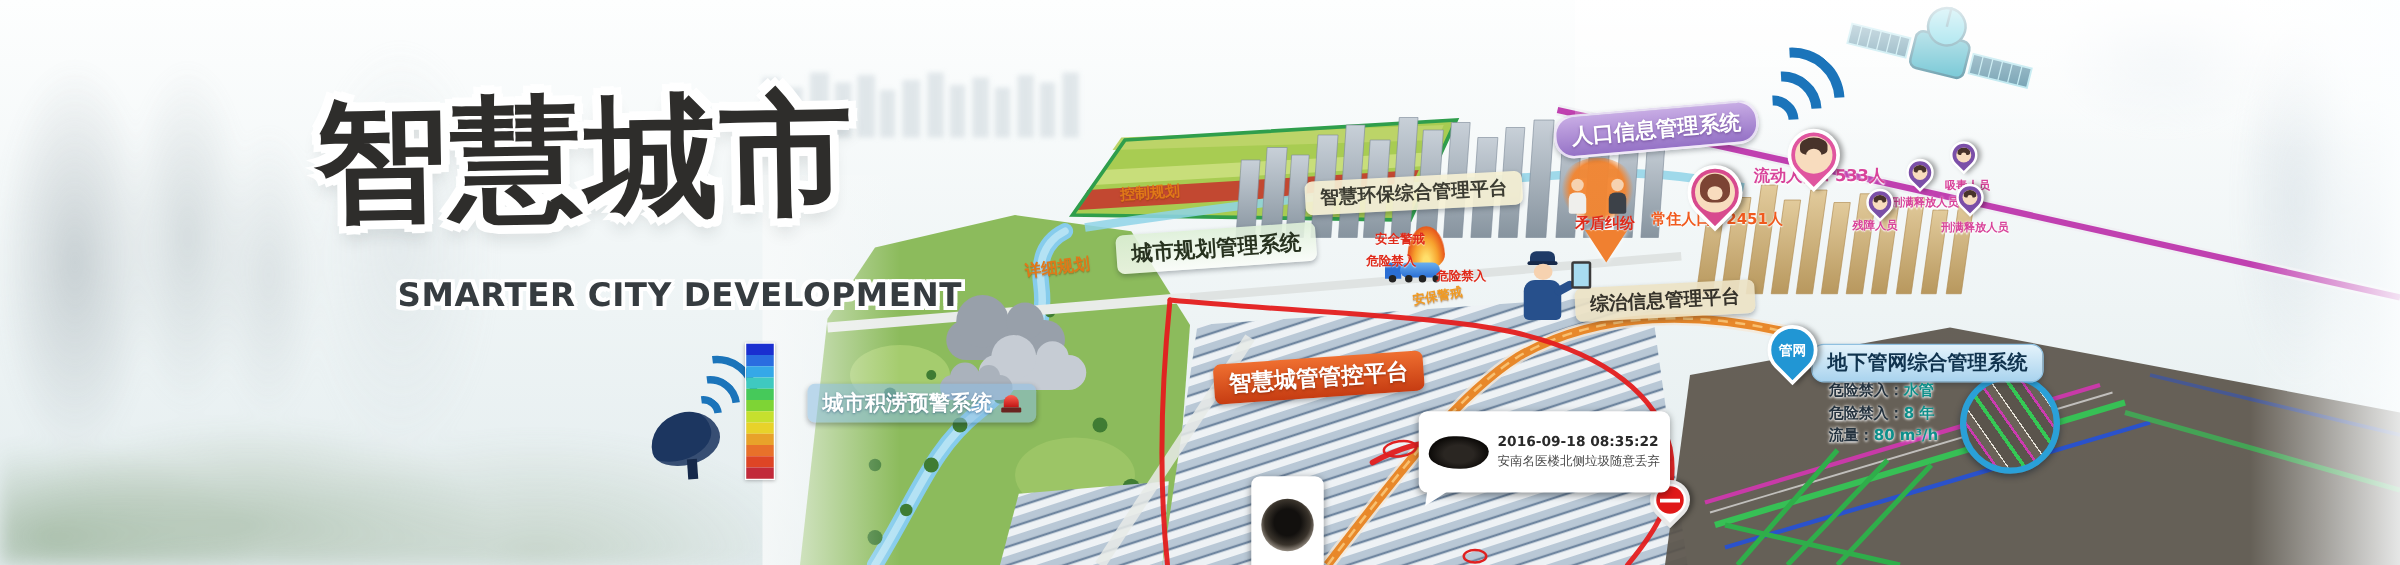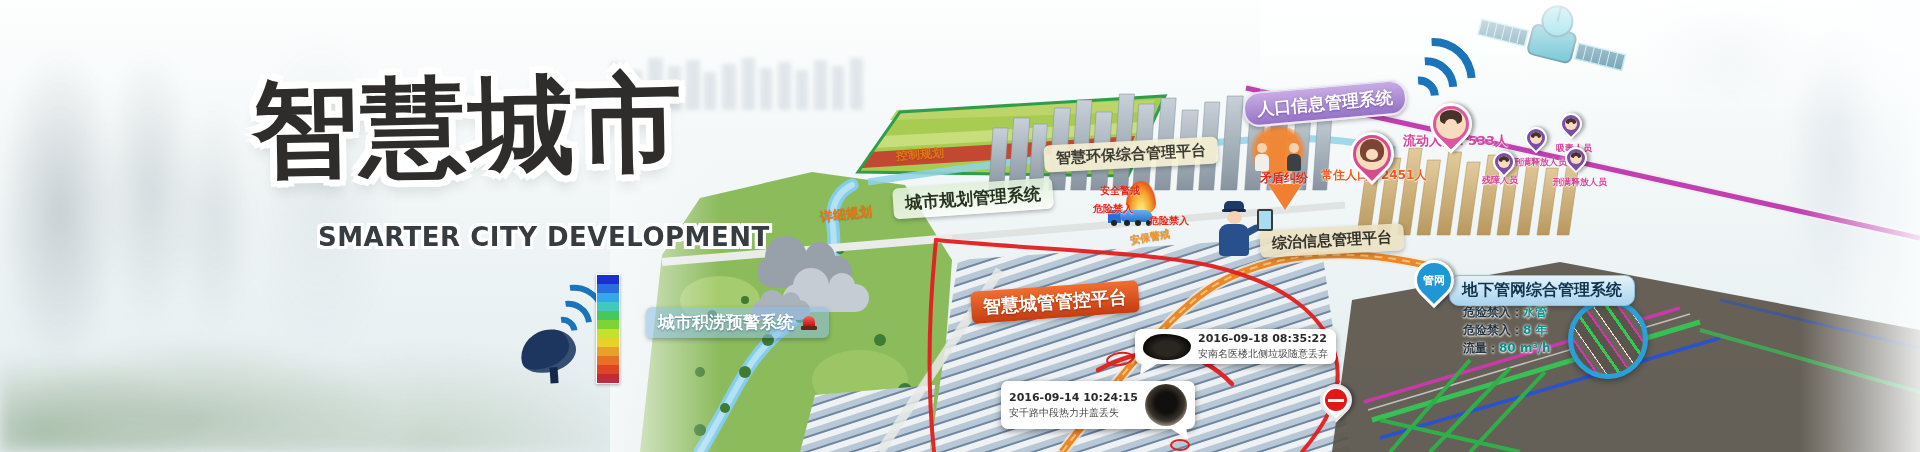--- a/index.html
+++ b/index.html
@@ -197,21 +197,21 @@
        background:repeating-linear-gradient(55deg,#5a544c 0 9px,#35c855 9px 12px,#5a544c 12px 19px,#cc3ab0 19px 21px,#6a6258 21px 27px,#e8e4da 27px 28px);}
 
   
   .pipe-info{left:1463px;top:303px;z-index:5;font-size:12px;font-weight:700;color:#24323e;
        text-shadow:0 0 3px #fff,0 1px 2px #fff;line-height:18px;}
   .pipe-info .val{color:#0e8f8a;}
 
   
   .callout{z-index:5;}
   .bubble{background:#fff;border-radius:7px;box-shadow:0 2px 6px rgba(0,0,0,.4);
-       display:flex;align-items:center;gap:7px;padding:3px 8px;}
+       display:flex;align-items:center;gap:7px;padding:18px 8px;}
   .ctime{font-size:11px;font-weight:700;color:#2a2a2a;white-space:nowrap;}
   .cdesc{font-size:10px;color:#4a4a4a;white-space:nowrap;margin-top:2px;}
   .callout-garbage{left:1135px;top:329px;}
   .photo-garbage{width:48px;height:26px;flex:0 0 auto;
        background:radial-gradient(ellipse at 50% 55%,#2a2622 35%,#0c0a08 70%,#3c362e 95%);
        border-radius:42% 55% 48% 52%/55% 48% 55% 45%;}
   .tail-g{position:absolute;left:6px;bottom:-12px;width:0;height:0;
        border-right:16px solid transparent;border-top:14px solid #fff;transform:rotate(8deg);}
   .callout-manhole{left:1001px;top:381px;}
   .photo-manhole{width:42px;height:42px;flex:0 0 auto;border-radius:50%;
@@ -518,24 +518,20 @@
       <div>
         <div class="ctime">2016-09-18 08:35:22</div>
         <div class="cdesc">安南名医楼北侧垃圾随意丢弃</div>
       </div>
     </div>
     <div class="tail-g"></div>
   </div>
 
   <div class="abs callout callout-manhole">
     <div class="bubble">
-      <div>
-        <div class="ctime">2016-09-14 10:24:15</div>
-        <div class="cdesc">安千路中段热力井盖丢失</div>
-      </div>
       <div class="photo-manhole"></div>
     </div>
     <div class="tail-m"></div>
   </div>
 
   <div class="abs spot spot-garbage"></div>
   <div class="abs spot spot-manhole"></div>
 
 </div>
 

